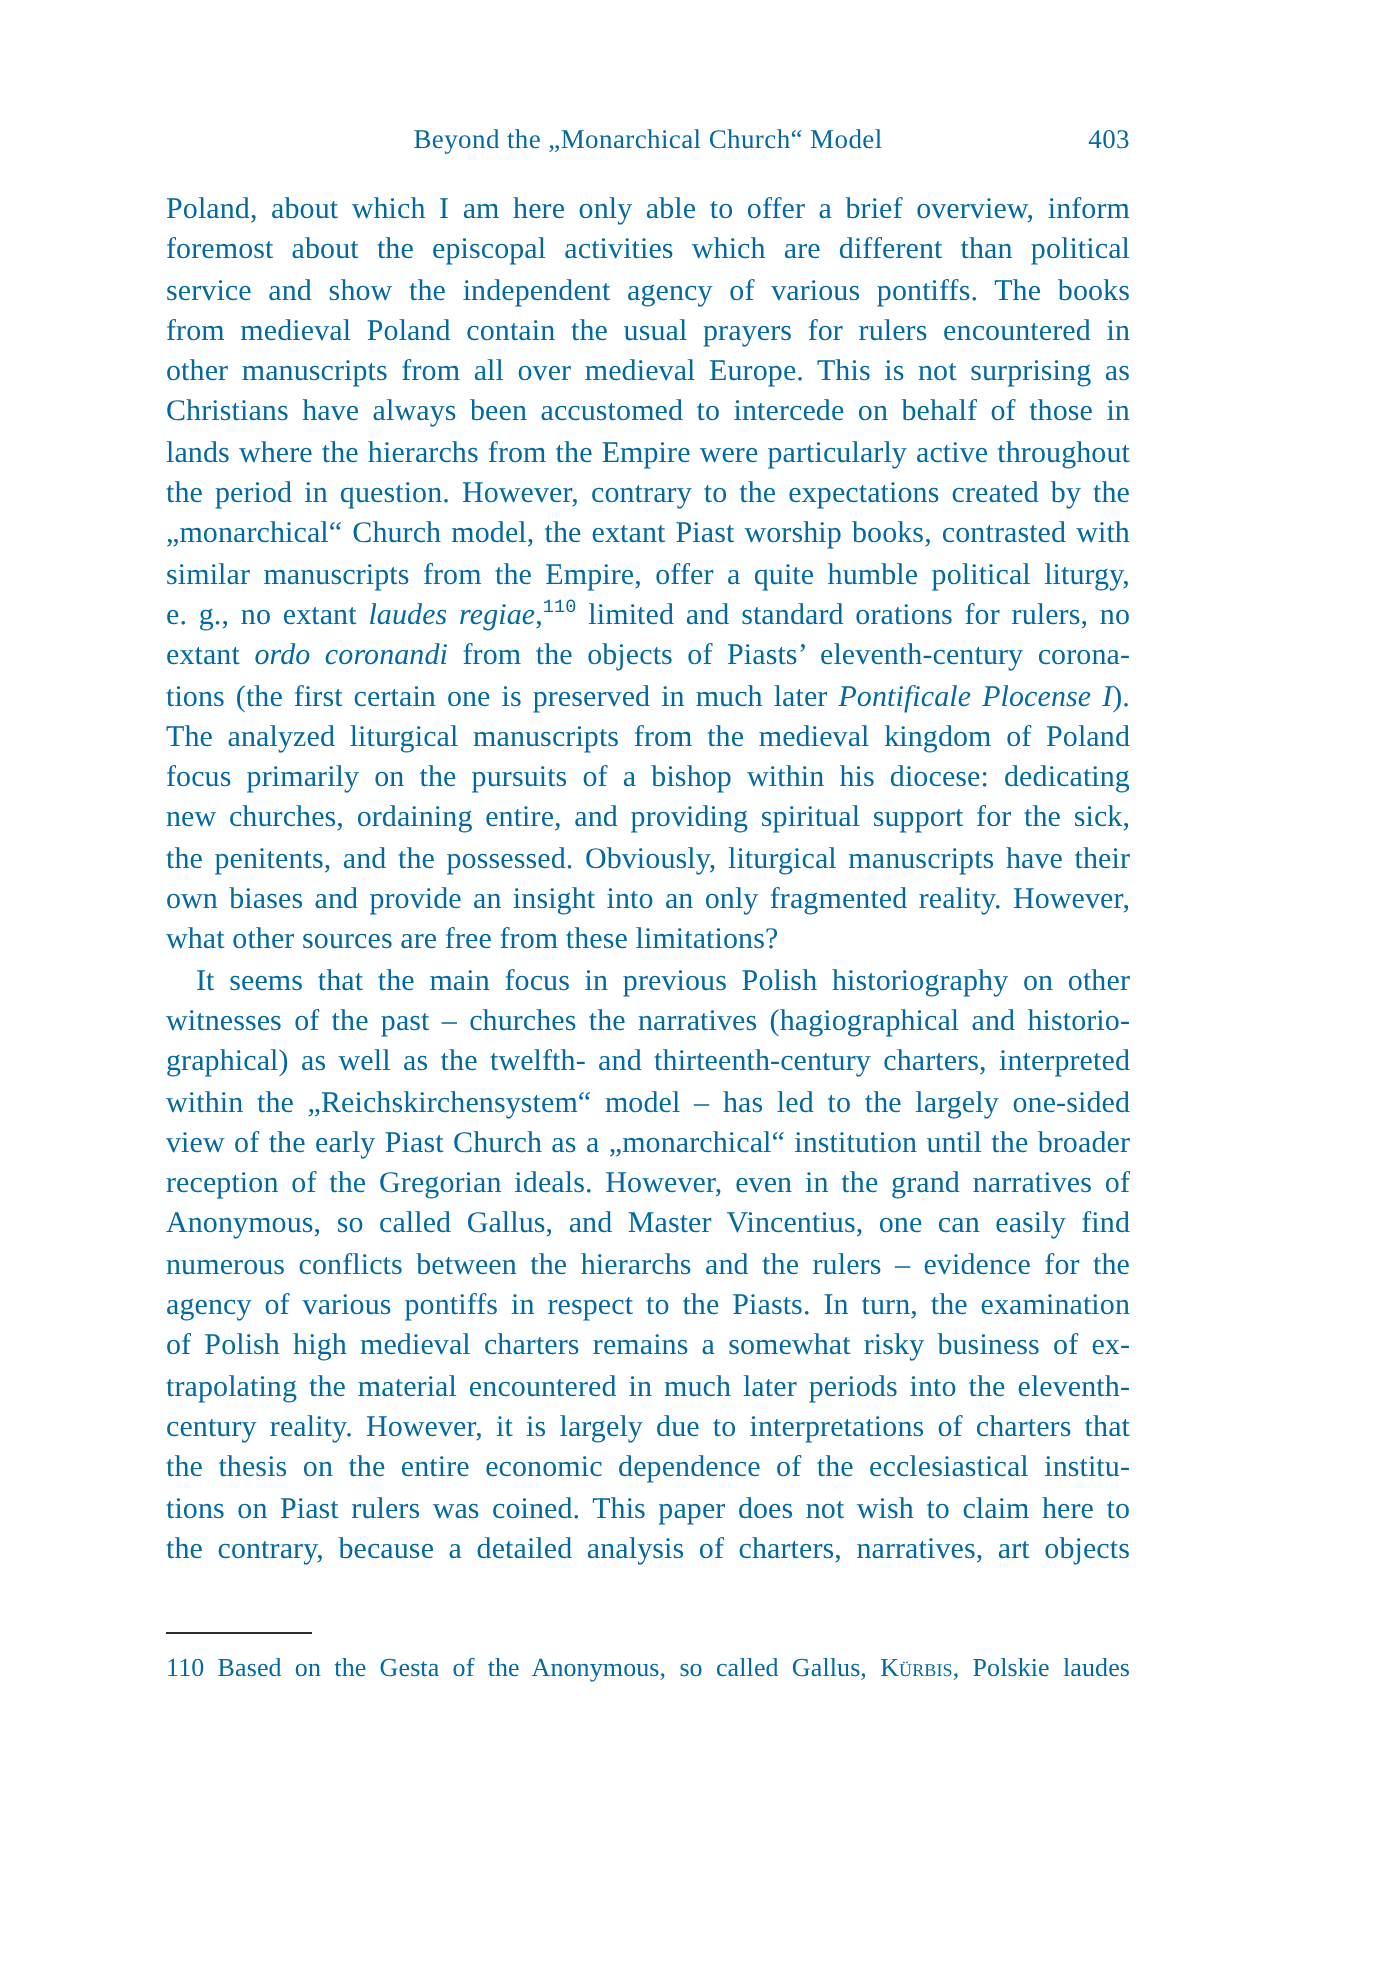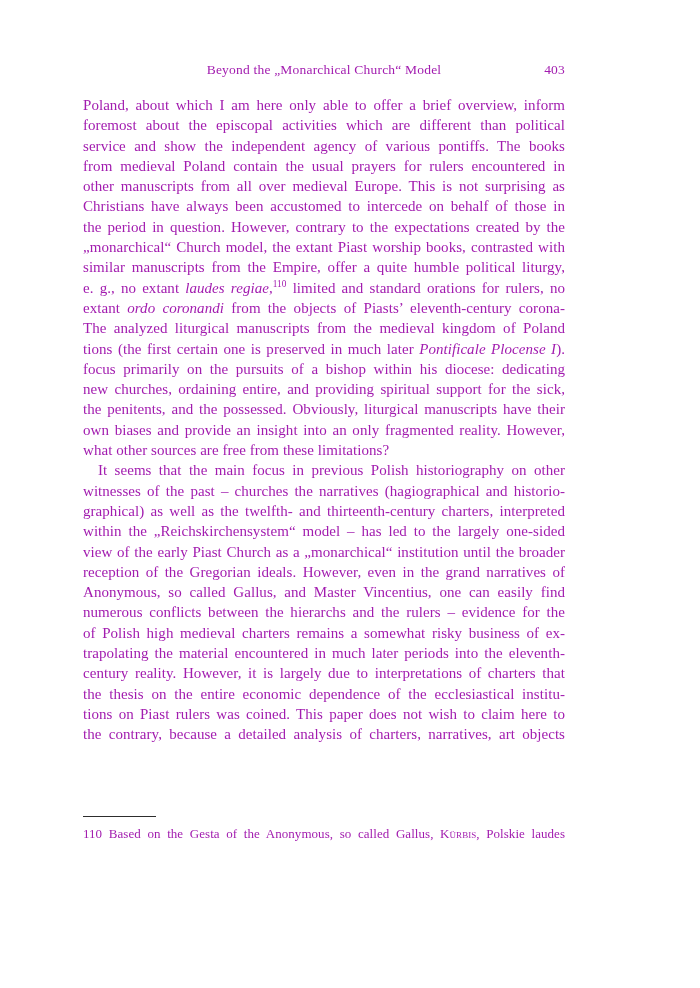--- a/index.html
+++ b/index.html
@@ -1,21 +1,21 @@
 <!DOCTYPE html>
 <html><head>
 <meta charset="utf-8">
 <style>
   html, body { margin: 0; padding: 0; background: #ffffff; }
   .page {
     position: relative;
     width: 700px;
     height: 988px;
     background: #ffffff;
-    color: #a21caf;
+    color: #0369a1;
     font-family: "Liberation Serif", "DejaVu Serif", serif;
     overflow: hidden;
   }
   .running-head {
     position: absolute;
     top: 61px;
     left: 83px;
     width: 482px;
     height: 18px;
     font-size: 13.5px;
@@ -49,20 +49,21 @@
   }
   .line.indent {
     text-indent: 15px;
   }
   .seg-i { font-style: italic; }
   .seg-sc { font-variant: small-caps; }
   sup.seg-sup {
     font-size: 0.62em;
     line-height: 0;
     vertical-align: super;
+    font-family: Liberation Mono, monospace;
   }
   .footnote-area {
     position: absolute;
     left: 83px;
     top: 816px;
     width: 482px;
     font-size: 13px;
     letter-spacing: 0.05px;
   }
   .fn-rule {
@@ -95,42 +96,44 @@
   </div>
 
   <div class="textblock">
     <div class="para">
       <div class="line">Poland, about which I am here only able to offer a brief overview, inform</div>
       <div class="line">foremost about the episcopal activities which are different than political</div>
       <div class="line">service and show the independent agency of various pontiffs. The books</div>
       <div class="line">from medieval Poland contain the usual prayers for rulers encountered in</div>
       <div class="line">other manuscripts from all over medieval Europe. This is not surprising as</div>
       <div class="line">Christians have always been accustomed to intercede on behalf of those in</div>
+      <div class="line">lands where the hierarchs from the Empire were particularly active throughout</div>
       <div class="line">the period in question. However, contrary to the expectations created by the</div>
       <div class="line">„monarchical“ Church model, the extant Piast worship books, contrasted with</div>
       <div class="line">similar manuscripts from the Empire, offer a quite humble political liturgy,</div>
       <div class="line"><span>e. g., no extant </span><span class="seg-i">laudes regiae</span><span>,</span><sup class="seg-sup">110</sup><span> limited and standard orations for rulers, no</span></div>
       <div class="line"><span>extant </span><span class="seg-i">ordo coronandi</span><span> from the objects of Piasts’ eleventh-century corona-</span></div>
+      <div class="line"><span>tions (the first certain one is preserved in much later </span><span class="seg-i">Pontificale Plocense I</span><span>).</span></div>
       <div class="line">The analyzed liturgical manuscripts from the medieval kingdom of Poland</div>
-      <div class="line"><span>tions (the first certain one is preserved in much later </span><span class="seg-i">Pontificale Plocense I</span><span>).</span></div>
       <div class="line">focus primarily on the pursuits of a bishop within his diocese: dedicating</div>
       <div class="line">new churches, ordaining entire, and providing spiritual support for the sick,</div>
       <div class="line">the penitents, and the possessed. Obviously, liturgical manuscripts have their</div>
       <div class="line">own biases and provide an insight into an only fragmented reality. However,</div>
       <div class="line lastline">what other sources are free from these limitations?</div>
     </div>
     <div class="para">
       <div class="line indent">It seems that the main focus in previous Polish historiography on other</div>
       <div class="line">witnesses of the past – churches the narratives (hagiographical and historio-</div>
       <div class="line">graphical) as well as the twelfth- and thirteenth-century charters, interpreted</div>
       <div class="line">within the „Reichskirchensystem“ model – has led to the largely one-sided</div>
       <div class="line">view of the early Piast Church as a „monarchical“ institution until the broader</div>
       <div class="line">reception of the Gregorian ideals. However, even in the grand narratives of</div>
       <div class="line">Anonymous, so called Gallus, and Master Vincentius, one can easily find</div>
       <div class="line">numerous conflicts between the hierarchs and the rulers – evidence for the</div>
+      <div class="line">agency of various pontiffs in respect to the Piasts. In turn, the examination</div>
       <div class="line">of Polish high medieval charters remains a somewhat risky business of ex-</div>
       <div class="line">trapolating the material encountered in much later periods into the eleventh-</div>
       <div class="line">century reality. However, it is largely due to interpretations of charters that</div>
       <div class="line">the thesis on the entire economic dependence of the ecclesiastical institu-</div>
       <div class="line">tions on Piast rulers was coined. This paper does not wish to claim here to</div>
       <div class="line">the contrary, because a detailed analysis of charters, narratives, art objects</div>
     </div>
   </div>
 
   <div class="footnote-area">

